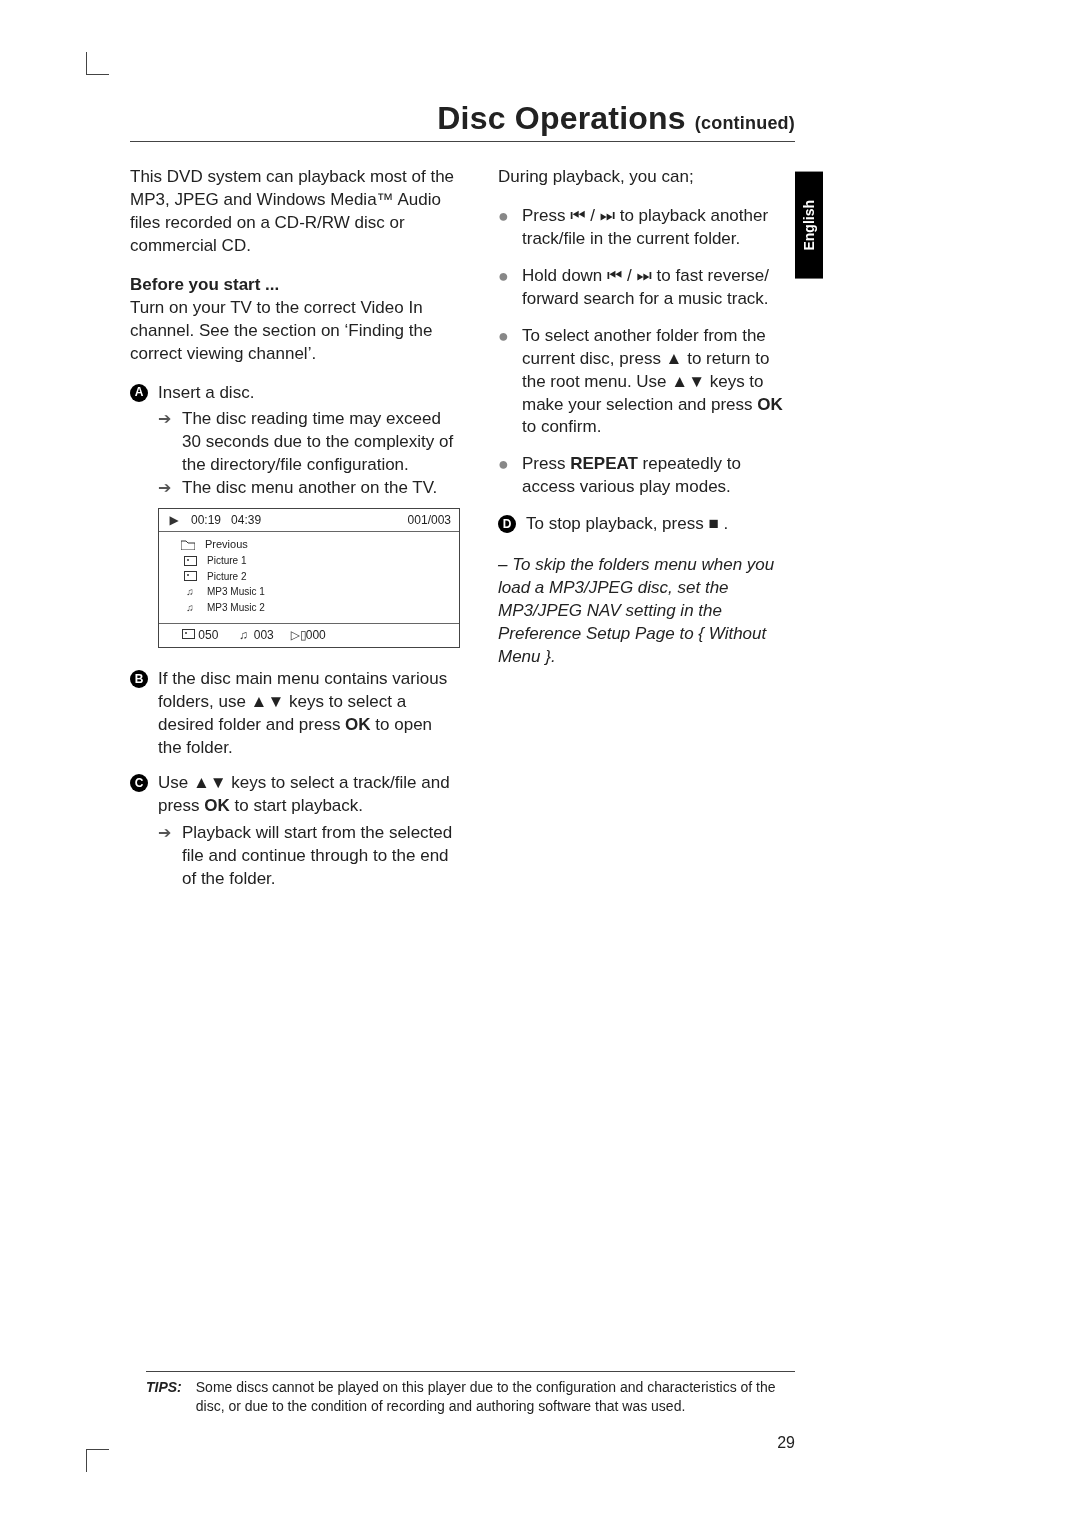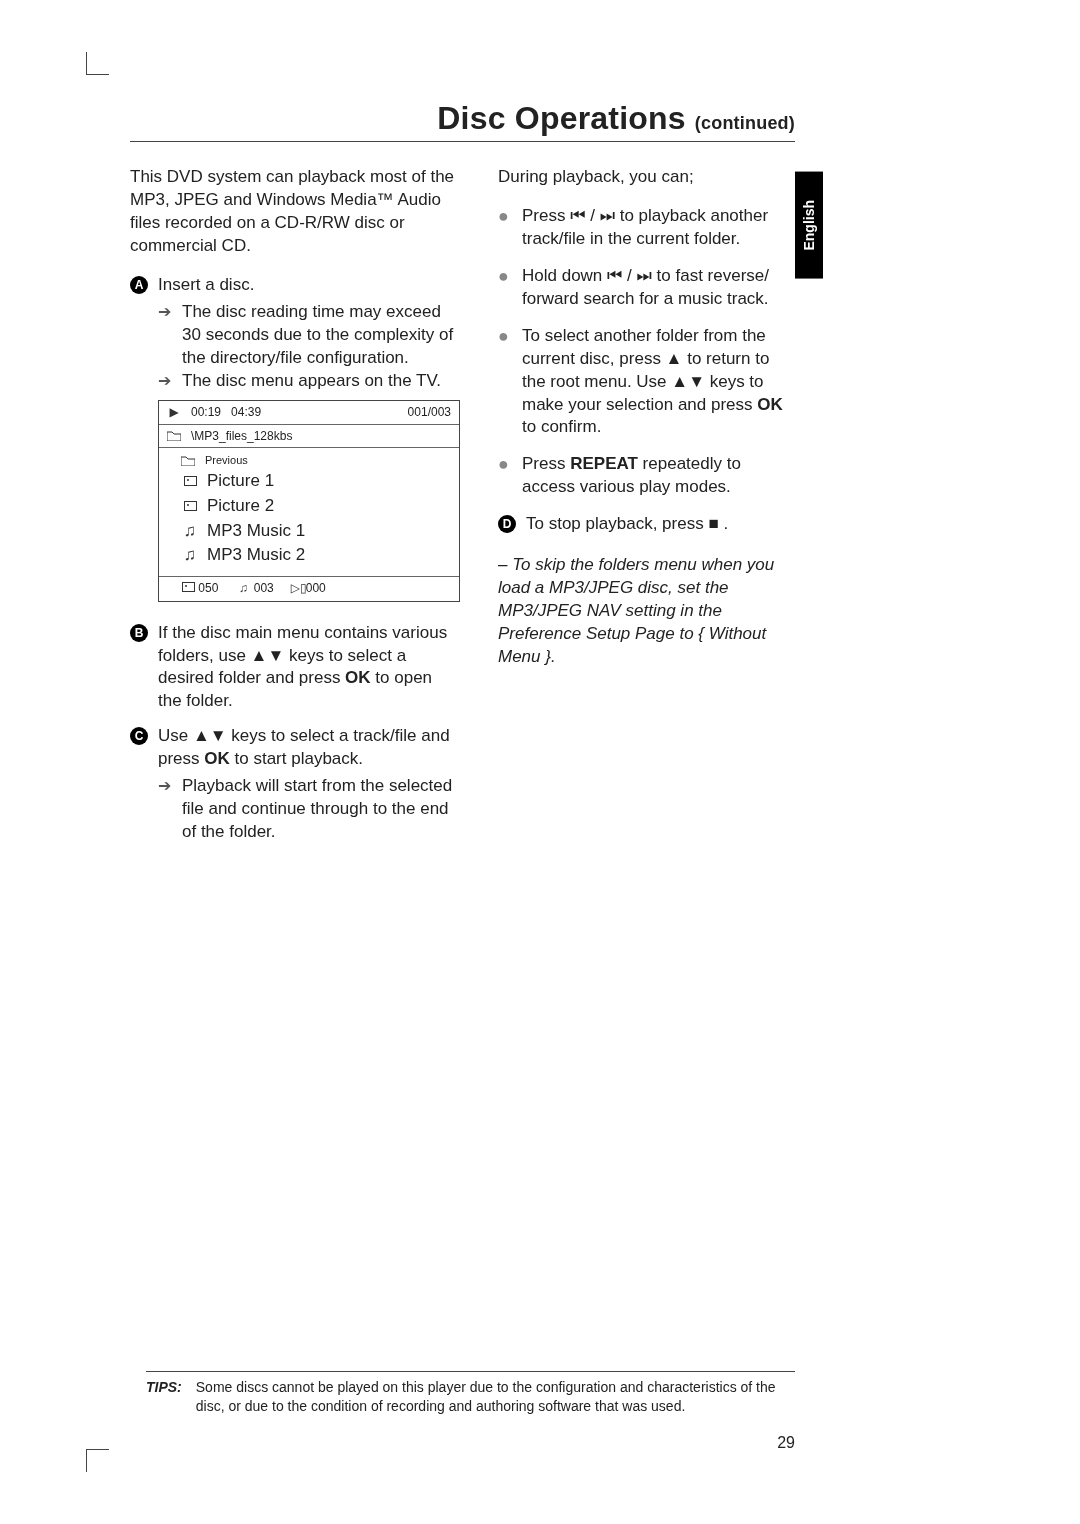--- a/index.html
+++ b/index.html
@@ -134,21 +134,21 @@
   }
   .menu-row {
     display: flex;
     align-items: center;
     gap: 10px;
     padding: 3px 8px;
   }
   .menu-row.top { border-bottom: 1px solid #666; }
   .menu-row.path { border-bottom: 1px solid #666; font-size: 12px; }
   .menu-body { padding: 4px 0 8px 0; border-bottom: 1px solid #666; }
-  .menu-item { display: flex; gap: 10px; padding: 1px 8px 1px 24px; font-size: 17px; align-items: center; }
+  .menu-item { display: flex; gap: 10px; padding: 1px 8px 1px 24px; font-size: 10px; align-items: center; }
   .menu-item .lbl { }
   .menu-item.prev { font-size: 11px; padding-left: 22px; }
   .ico { display: inline-flex; width: 14px; justify-content: center; color: #333; }
   .menu-footer { display: flex; gap: 18px; padding: 3px 8px 4px 22px; font-size: 12px; align-items: center; }
   .footer-note {
     position: absolute;
     left: 146px; right: 90px;
     bottom: 108px;
     border-top: 1px solid #444;
     padding-top: 6px;
@@ -179,48 +179,44 @@
   </div>
 
   <div class="lang-tab">English</div>
 
   <div class="columns">
 
     <div class="col">
 
       <p>This DVD system can playback most of the MP3, JPEG and Windows Media™ Audio files recorded on a CD-R/RW disc or commercial CD.</p>
 
+      <p>
+        <span class="sub-head">Before you start ...</span><br>
+        <span>Turn on your TV to the correct Video In channel.  See the section on ‘Finding the correct viewing channel’.</span>
+      </p>
 
       <div class="num-step">
         <span class="num">A</span>
         <span>Insert a disc.</span>
       </div>
       <div class="arrow-line">
         <span class="arrow-r">➔</span>
         <span>The disc reading time may exceed 30 seconds due to the complexity of the directory/file configuration.</span>
       </div>
       <div class="arrow-line" style="margin-bottom:8px;">
         <span class="arrow-r">➔</span>
-        <span>The disc menu appears on the TV.</span>
+        <span>The disc menu another on the TV.</span>
       </div>
 
       <div class="menu-fig">
         <div class="menu-row top">
           <span class="ico">▶</span>
           <span>00:19</span>
           <span>04:39</span>
           <span style="margin-left:auto">001/003</span>
-        </div>
-        <div class="menu-row path">
-          <span class="ico">
-            <svg width="14" height="11" viewBox="0 0 14 11">
-                <path d="M0 2h5l2 2h7v7H0z" fill="none" stroke="#333"></path>
-              </svg>
-          </span>
-          <span>\MP3_files_128kbs</span>
         </div>
         <div class="menu-body">
           <div class="menu-item prev">
             <span class="ico">
               <svg width="14" height="11" viewBox="0 0 14 11">
                   <path d="M0 2h5l2 2h7v7H0z" fill="none" stroke="#333"></path>
                 </svg>
             </span>
             <span class="lbl">Previous</span>
           </div>

